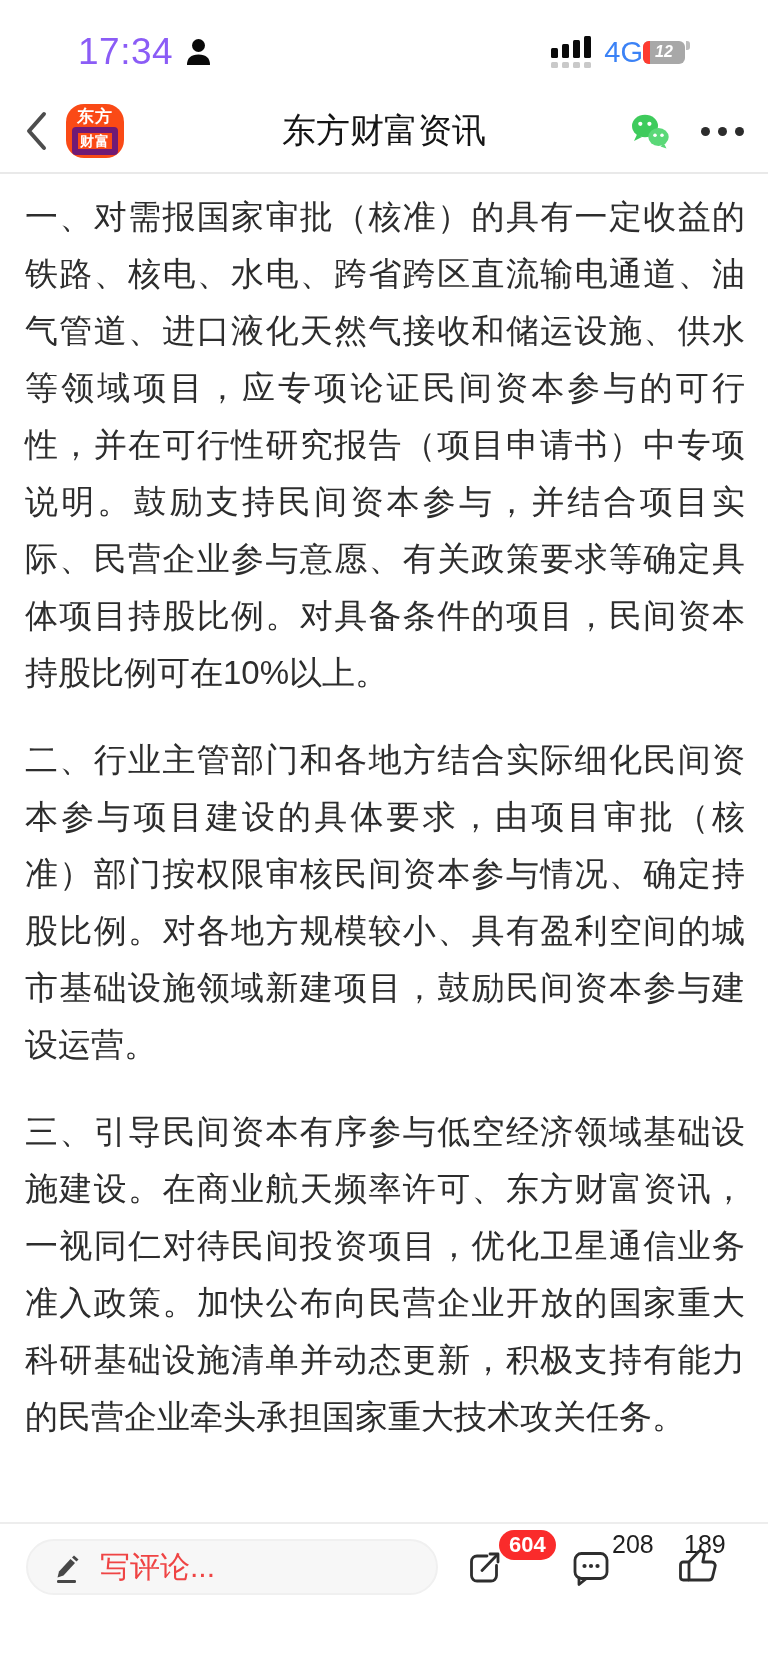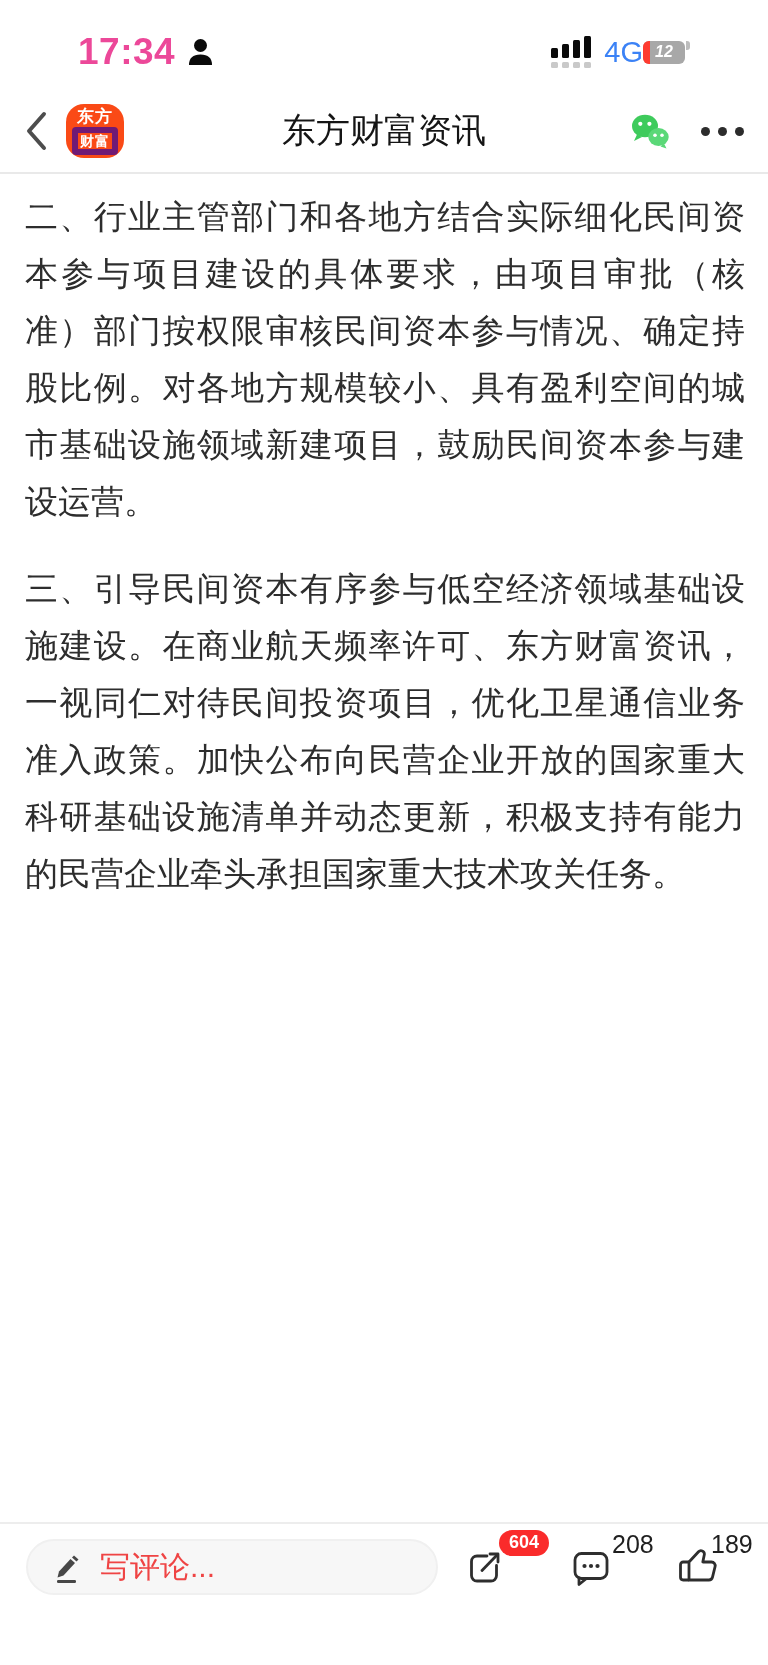--- a/index.html
+++ b/index.html
@@ -6,21 +6,21 @@
   .screen{
     position:relative;width:768px;height:1665px;background:#fff;overflow:hidden;
     font-family:"Liberation Sans","DejaVu Sans",sans-serif;
   }
   
   .status-bar{
     position:absolute;top:0;left:0;right:0;height:90px;box-sizing:border-box;
     display:flex;align-items:center;justify-content:space-between;padding:14px 78px 0 78px;
   }
   .status-left{display:flex;align-items:center;}
-  .time{font-size:37px;font-weight:700;color:#ec4899;letter-spacing:.5px;}
+  .time{font-size:37px;font-weight:400;color:#8b5cf6;letter-spacing:.5px;}
   .person-ic{margin-left:12px;display:block;}
   .status-right{display:flex;align-items:center;}
   .signal{display:flex;flex-direction:column;margin-right:13px;}
   .sig-bars{display:flex;align-items:flex-end;gap:4px;height:22px;}
   .sig-bars i{display:block;width:7px;background:#0a0a0a;border-radius:1.5px;}
   .sig-dots{display:flex;gap:4px;margin-top:4px;}
   .sig-dots i{display:block;width:7px;height:6px;background:#c9c9c9;border-radius:1.5px;}
   .net{font-size:29px;color:#3b82f6;}
   .battery{display:flex;align-items:flex-start;font-style:italic;}
   .battery-body{position:relative;width:42px;height:23px;border-radius:6px;overflow:hidden;background:#a8a8a8;display:flex;}
@@ -62,27 +62,27 @@
   }
   .comment-pill{
     position:absolute;left:26px;top:15px;width:412px;height:56px;box-sizing:border-box;
     background:#f7f7f7;border:2px solid #f0f0f0;border-radius:30px;
     display:flex;align-items:center;padding-left:22px;
   }
   .comment-pill .ph{margin-left:18px;font-size:30px;color:#ef4444;}
   .share-btn{position:absolute;left:466px;top:26px;}
   .badge{
     position:absolute;left:499px;top:6px;background:#fa2b2b;color:#fff;
-    font-size:18px;font-weight:700;padding:3px 10px;border-radius:15px;line-height:1.1;
+    font-size:22px;font-weight:700;padding:3px 10px;border-radius:15px;line-height:1.1;
   }
   .comment-btn{position:absolute;left:572px;top:26px;}
   .like-btn{position:absolute;left:676px;top:21px;}
   .cnt{position:absolute;top:6px;font-size:25px;color:#1f1f1f;}
   .cnt-comment{left:612px;}
-  .cnt-like{left:711px;}
+  .cnt-like{left:684px;}
 </style>
 </head>
 <body>
 
 <div class="screen">
 
   <div class="status-bar">
     <div class="status-left">
       <span class="time">17:34</span>
       <svg class="person-ic" width="27" height="28" viewBox="0 0 27 28">
@@ -140,20 +140,21 @@
       </svg>
       <span class="ellipsis">
           <i></i>
           <i></i>
           <i></i>
         </span>
     </span>
   </div>
 
   <div class="article">
+    <p>一、对需报国家审批（核准）的具有一定收益的铁路、核电、水电、跨省跨区直流输电通道、油气管道、进口液化天然气接收和储运设施、供水等领域项目，应专项论证民间资本参与的可行性，并在可行性研究报告（项目申请书）中专项说明。鼓励支持民间资本参与，并结合项目实际、民营企业参与意愿、有关政策要求等确定具体项目持股比例。对具备条件的项目，民间资本持股比例可在10%以上。</p>
     <p>二、行业主管部门和各地方结合实际细化民间资本参与项目建设的具体要求，由项目审批（核准）部门按权限审核民间资本参与情况、确定持股比例。对各地方规模较小、具有盈利空间的城市基础设施领域新建项目，鼓励民间资本参与建设运营。</p>
     <p>三、引导民间资本有序参与低空经济领域基础设施建设。在商业航天频率许可、东方财富资讯，一视同仁对待民间投资项目，优化卫星通信业务准入政策。加快公布向民营企业开放的国家重大科研基础设施清单并动态更新，积极支持有能力的民营企业牵头承担国家重大技术攻关任务。</p>
 
   </div>
 
   <div class="bottom-bar">
 
     <div class="comment-pill">
       <svg width="32" height="32" viewBox="0 0 32 32">
         <path d="M9 20.5 L20.5 8 L25 12 L13.5 24.5 L7.5 26.5 Z" fill="#474747"></path>

